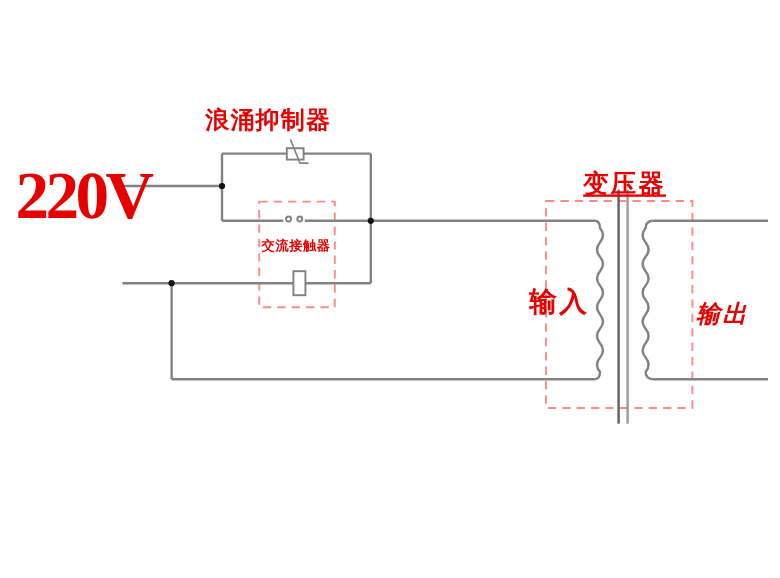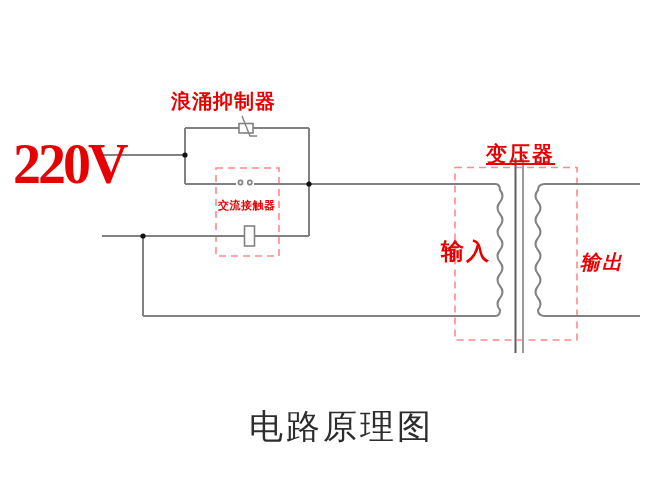--- a/index.html
+++ b/index.html
@@ -99,14 +99,13 @@
       <circle cx="143" cy="236" r="2.6" class="dot"></circle>
     </g>
   </svg>
 
   <div class="lbl cjk surge">浪涌抑制器</div>
   <div class="lbl serif v220">220V</div>
   <div class="lbl cjk contactor">交流接触器</div>
   <div class="lbl cjk transformer">变压器</div>
   <div class="lbl cjk input">输入</div>
   <div class="lbl cjk output">输出</div>
-  <div class="lbl title">电路原理图</div>
 </div>
 
 </body></html>

